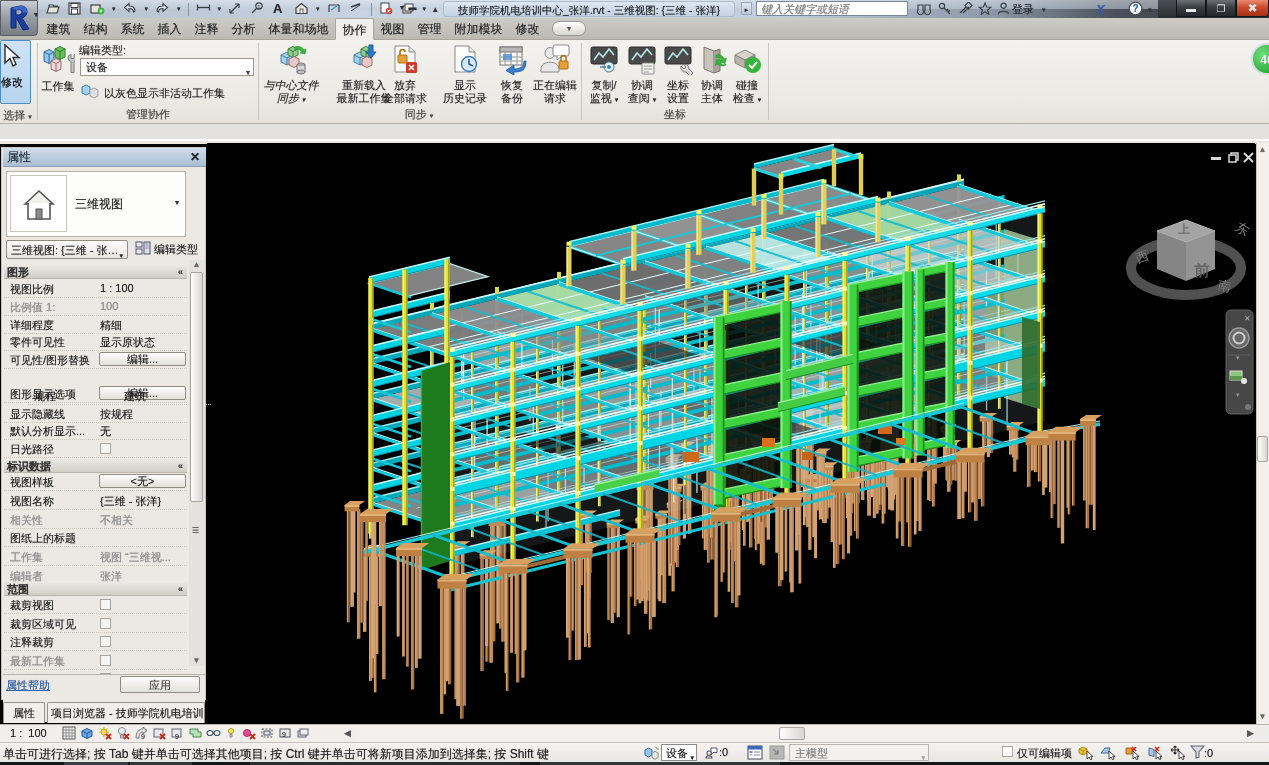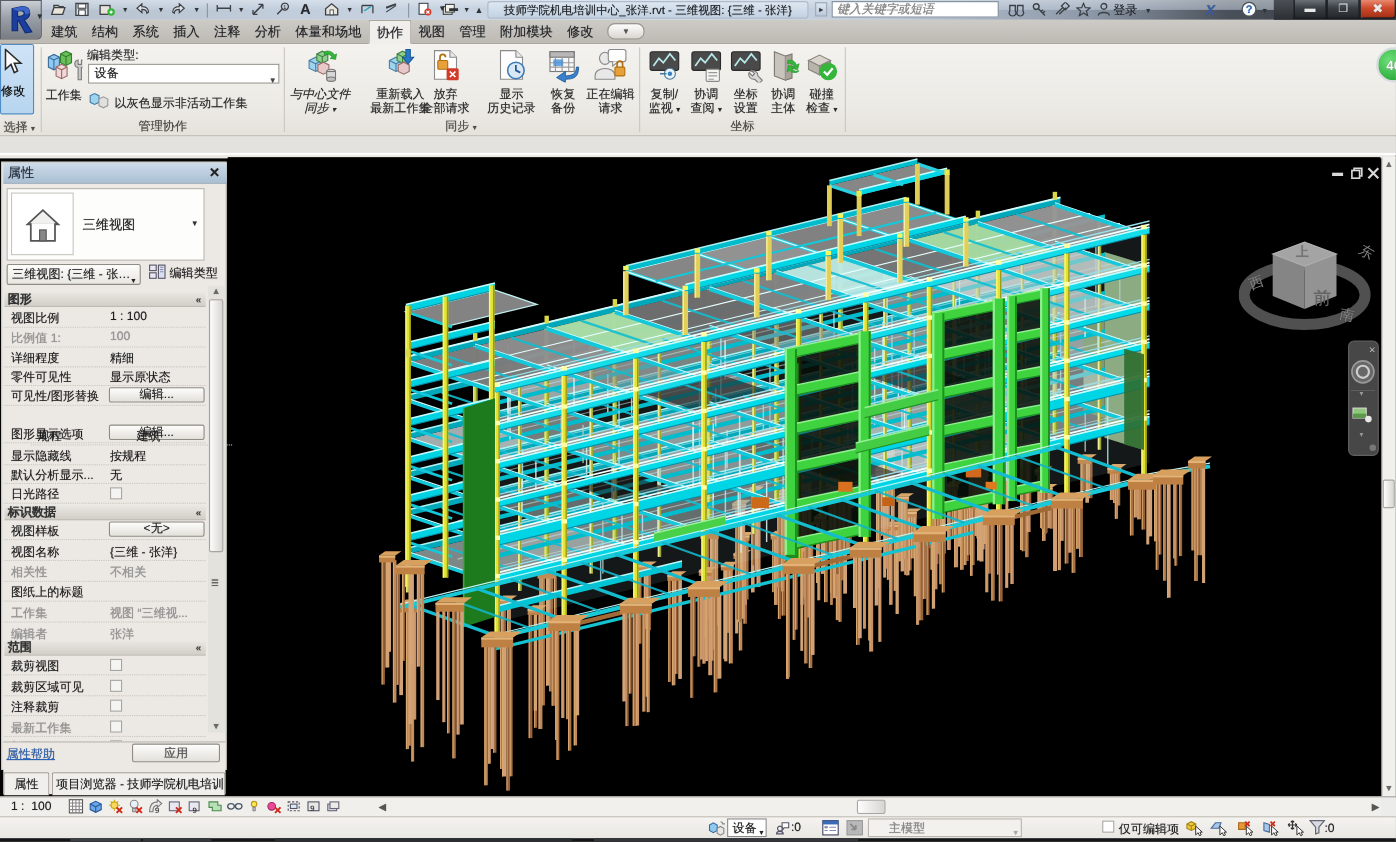--- a/index.html
+++ b/index.html
@@ -2138,20 +2138,21 @@
           </svg></span>
       </span>
  <span style="position:absolute;left:344px;top:3px;font-size:9px;color:#555;">◀</span>
  <div class="sb abs" style="left:356px;top:1px;width:890px;height:16px;"></div>
  <div class="sbthumb abs" style="left:779px;top:2px;width:26px;height:13px;"></div>
  <span style="position:absolute;left:1247px;top:3px;font-size:9px;color:#555;">▶</span>
  <div class="abs" style="left:1256px;top:1px;width:13px;height:17px;background:#ececea;"></div>
 </div>
 
 <div id="statusbar" class="abs">
+ <span style="position:absolute;left:3px;top:3px;">单击可进行选择; 按 Tab 键并单击可选择其他项目; 按 Ctrl 键并单击可将新项目添加到选择集; 按 Shift 键</span>
  <span class="abs" style="left:643px;top:2px;"><svg width="17" height="16" viewBox="0 0 17 16" style="">
           <path d="M2 5 l3.5 -2 3.5 2 0 5 -3.5 2 -3.5 -2 Z" fill="#8fc8f0" stroke="#3a6a9a"></path>
           <path d="M9 8 l3 -1.7 3 1.7 0 4.5 -3 1.7 -3 -1.7 Z" fill="#e8e8e8" stroke="#888"></path>
           <path d="M12 2 a2 2 0 0 1 2 2 l2 0" fill="none" stroke="#888"></path>
         </svg></span>
  <div class="abs" style="left:661px;top:1px;width:36px;height:17px;background:#fff;border:1px solid #8a8a8a;font-size:11px;line-height:16px;padding-left:4px;">设备<span style="position:absolute;right:2px;top:5px;font-size:7px;">▾</span></div>
  <span class="abs" style="left:703px;top:2px;"><svg width="16" height="15" viewBox="0 0 16 15" style="">
           <path d="M3 13 C3 10 9 10 9 13 Z M6 6 a2.2 2.2 0 1 0 0.1 0 Z" fill="#f0f0f0" stroke="#556" stroke-width="1.1"></path>
           <path d="M8 3 l6 0 0 4.5 -4 0 -1.5 2 0 -2 -0.5 0 Z" fill="#fff" stroke="#556"></path>
         </svg></span>
@@ -2159,21 +2160,21 @@
  <span class="abs" style="left:747px;top:2px;"><svg width="16" height="15" viewBox="0 0 16 15" style="">
           <rect x="1" y="1" width="14" height="13" fill="#fff" stroke="#446"></rect>
           <rect x="1" y="1" width="14" height="3.5" fill="#3a6ab8"></rect>
           <rect x="2.5" y="6" width="3" height="2" fill="#88a"></rect>
           <path d="M7 7 l6 0 M7 10 l6 0 M2.5 10 l3 0" stroke="#88a"></path>
         </svg></span>
  <span class="abs" style="left:769px;top:2px;"><svg width="16" height="15" viewBox="0 0 16 15" style="">
           <rect x="1" y="1" width="14" height="13" fill="#b8b8b8" stroke="#999"></rect>
           <path d="M4 4 l5 5 M9 9 l0 -4 M9 9 l-4 0" stroke="#888" stroke-width="1.6"></path>
         </svg></span>
- <div class="abs" style="left:789px;top:1px;width:140px;height:17px;background:#f2f1ee;border:1px solid #b8b5ae;font-size:11px;line-height:16px;padding-left:18px;color:#8a8a8a;">主模型<span style="position:absolute;right:3px;top:5px;font-size:7px;color:#aaa;">▾</span></div>
+ <div class="abs" style="left:789px;top:1px;width:140px;height:17px;background:#f2f1ee;border:1px solid #b8b5ae;font-size:11px;line-height:16px;padding-left:5px;color:#8a8a8a;">主模型<span style="position:absolute;right:3px;top:5px;font-size:7px;color:#aaa;">▾</span></div>
  <span class="chk abs" style="left:1002px;top:3px;background:#fff;"></span>
  <span class="abs" style="left:1017px;top:3px;font-size:11px;">仅可编辑项</span>
  <span class="abs" style="left:1078px;top:2px;"><svg width="17" height="15" viewBox="0 0 17 15" style="">
           <path d="M1 4 l4 -2 4 2 0 4 -4 2 -4 -2 Z" fill="#f0c838" stroke="#a8881a"></path>
           <path d="M1 4 l4 2 4 -2 M5 6 l0 4" stroke="#a8881a" fill="none"></path>
           <path d="M9 6 L9 14 L11.2 12 L12.5 14.8 L14 14 L12.8 11.5 L15 11.5 Z" fill="#fff" stroke="#333" stroke-width=".9"></path>
         </svg></span>
  <span class="abs" style="left:1100px;top:2px;"><svg width="17" height="15" viewBox="0 0 17 15" style="">
           <path d="M1 8 l4 -5 5 0 -2 5 Z" fill="#a8c8e8" stroke="#4a6a9a"></path>
           <path d="M9 6 L9 14 L11.2 12 L12.5 14.8 L14 14 L12.8 11.5 L15 11.5 Z" fill="#fff" stroke="#333" stroke-width=".9"></path>

